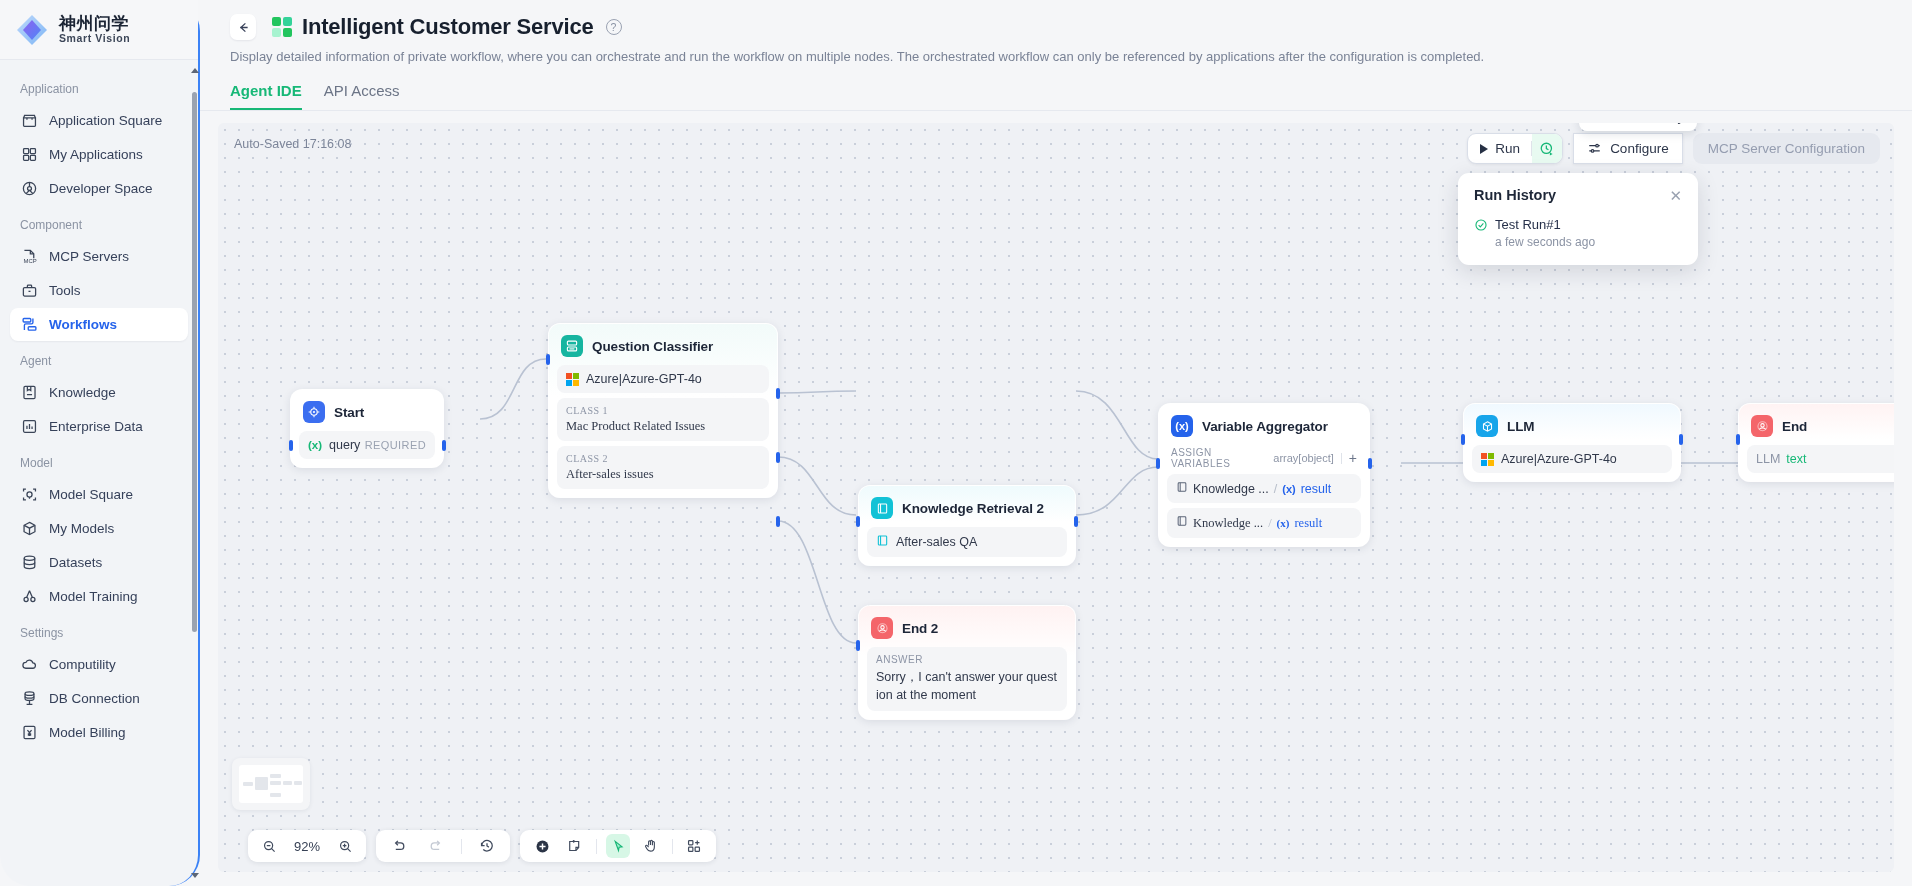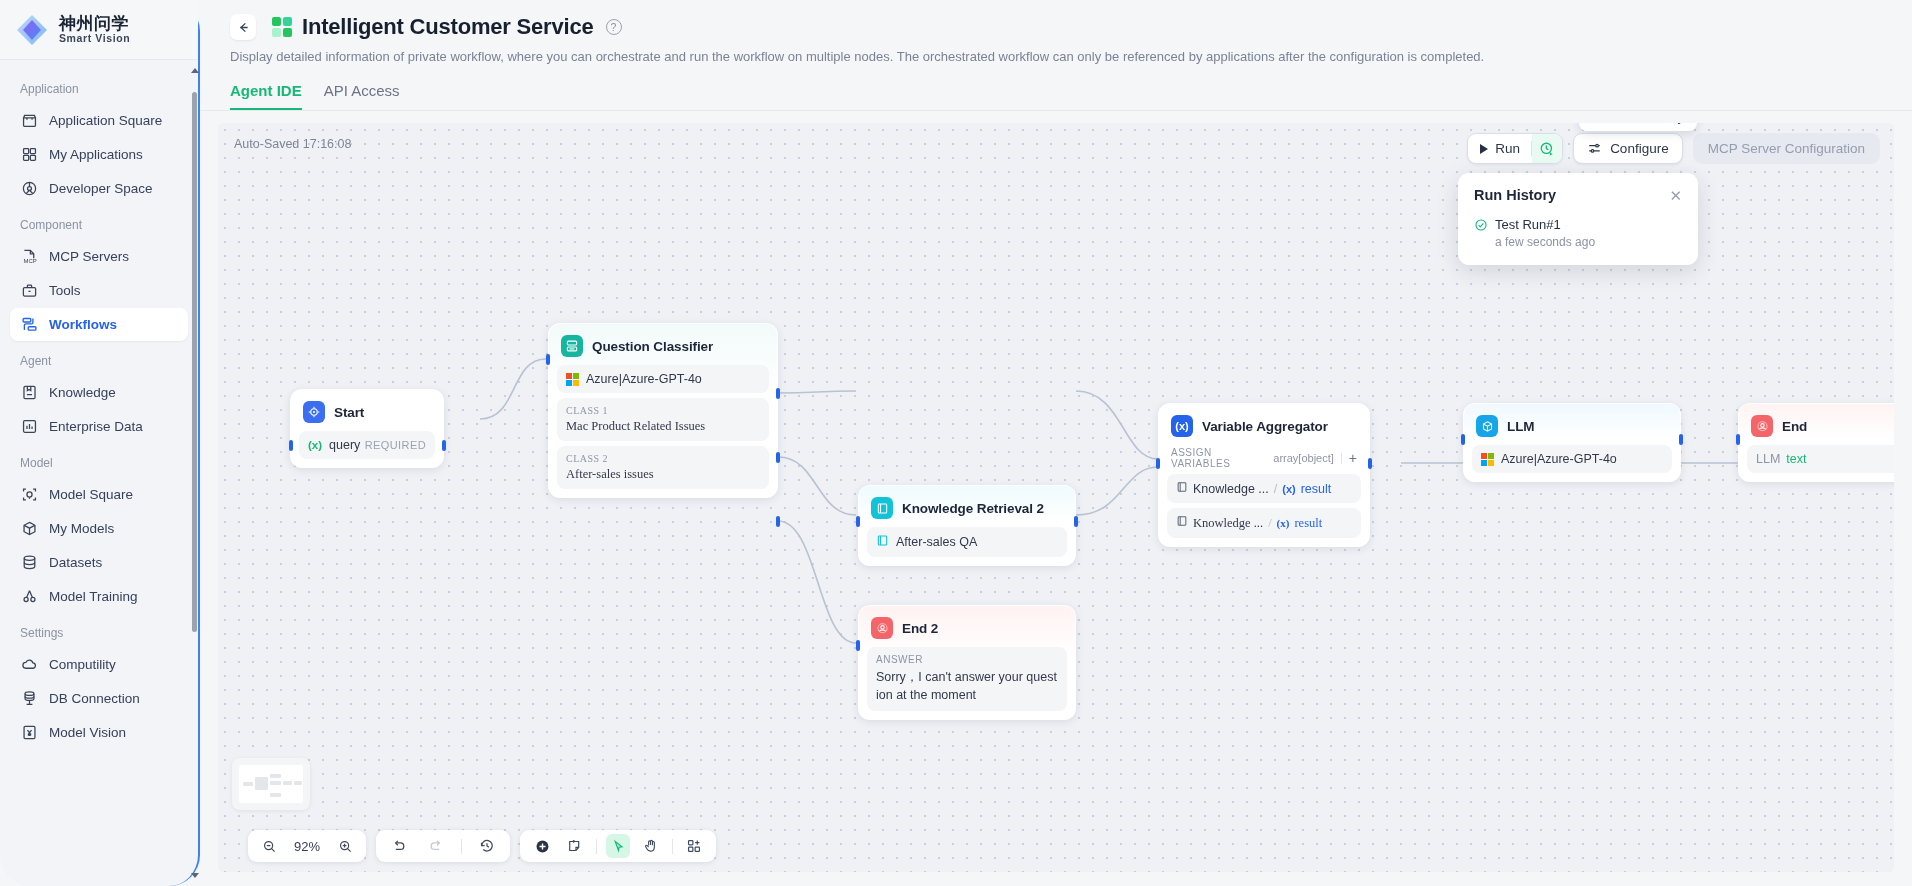--- a/index.html
+++ b/index.html
@@ -95,21 +95,21 @@
     border-radius:9px; height:31px; box-shadow:0 1px 3px rgba(25,35,60,.07);
   }
   .run-btn { display:flex;align-items:center;gap:7px; padding:0 11px 0 12px; height:29px;
      font-size:13.5px;color:#2d364a; cursor:pointer; }
   .run-btn .tri { width:0;height:0;border-left:8px solid #263044;
       border-top:5.5px solid transparent;border-bottom:5.5px solid transparent; }
   .run-sep { width:1px;height:15px;background:#dfe3ea; }
   .hist-btn { width:30px;height:29px; display:flex;align-items:center;justify-content:center;
      background:#e8faf1; border-radius:0 8px 8px 0; cursor:pointer; color:#17b877;}
   .cfg-btn { display:flex;align-items:center;gap:8px; height:31px; padding:0 13px;
-     background:#fff;border:1px solid #d9dee8;border-radius:9px;font-size:13.5px;color:#2d364a;
+     background:#fff;border:1px solid #d9dee8;border-radius:0;font-size:13.5px;color:#2d364a;
      cursor:pointer; box-shadow:0 1px 3px rgba(25,35,60,.07);}
   .mcp-btn { height:31px;display:flex;align-items:center;padding:0 15px;border-radius:9px;
      background:#e6e9ef;color:#959db0;font-size:13.5px;cursor:pointer; }
   .tooltip { position:absolute; right:183px; top:-31px; background:#fff; border-radius:8px;
      padding:7px 13px; font-size:13px;color:#3b4454; box-shadow:0 3px 10px rgba(25,35,60,.13); white-space:nowrap;}
 
   .run-history {
     position:absolute; right:196px; top:50px; width:240px;
     background:#fff; border-radius:11px; box-shadow:0 6px 22px rgba(25,35,60,.14);
     padding:14px 16px 16px 16px; z-index:7;
@@ -338,21 +338,21 @@
           </span>
         <span>DB Connection</span>
       </div>
       <div class="nav-item">
         <span class="ic">
             <svg width="17" height="17" viewBox="0 0 20 20" fill="none" stroke="#3b4558" stroke-width="1.5">
               <rect x="3.6" y="2.8" width="12.8" height="14.4" rx="1.4"></rect>
               <path d="M7.6 7.2l2.4 3 2.4-3M10 10.2v4M8 11.6h4M8 13.2h4"></path>
             </svg>
           </span>
-        <span>Model Vision</span>
+        <span>Model Billing</span>
       </div>
     </div>
 
     <div class="sb-scroll">
       <span class="arrow up"></span>
       <span class="thumb"></span>
       <span class="arrow dn"></span>
     </div>
   </aside>
 

